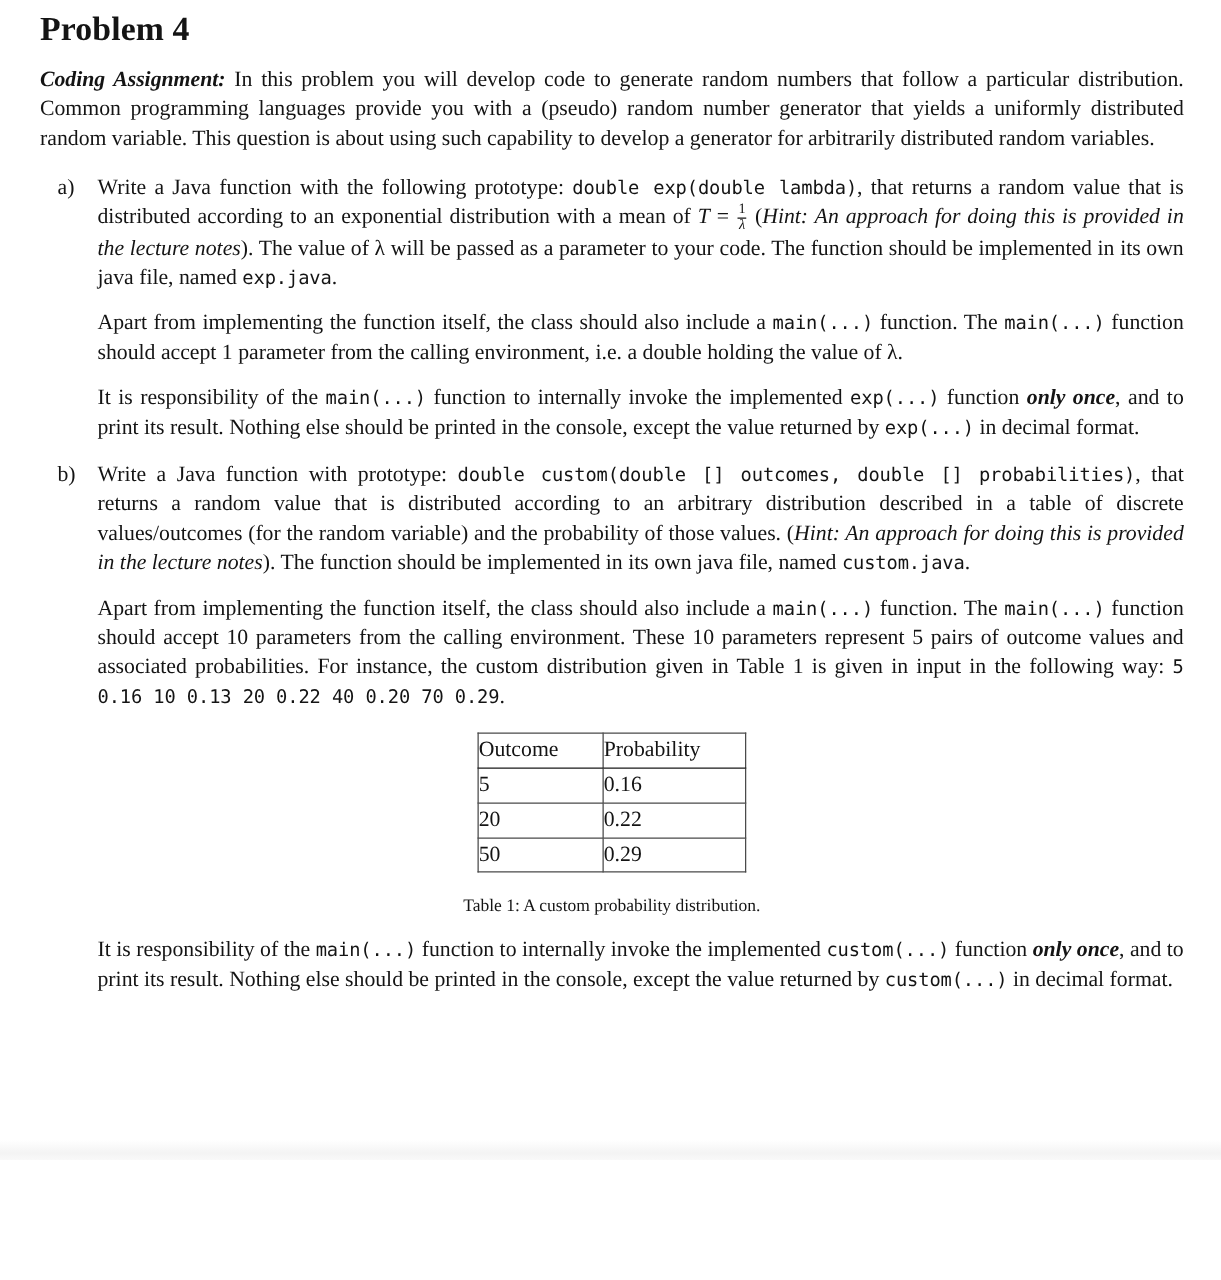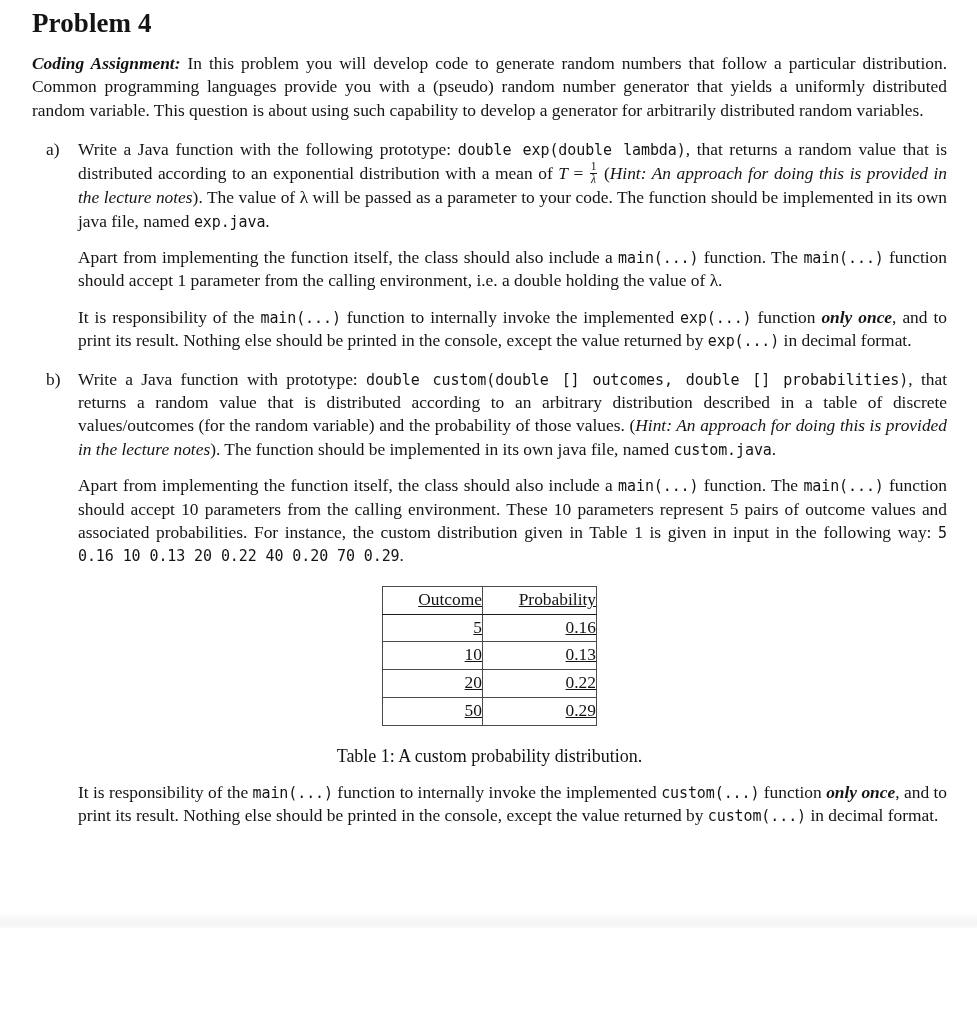--- a/index.html
+++ b/index.html
@@ -104,36 +104,35 @@
     justify-content: center;
   }
   table.prob-table {
     border-collapse: collapse;
     font-size: 17.4px;
     border: 1px solid #1a1a1a;
   }
   table.prob-table th,
   table.prob-table td {
     border: 1px solid #4a4a4a;
-    text-align: right;
+    text-align: left;
     font-weight: normal;
     padding: 2px 0 3px 0;
     line-height: 1.25;
-    text-decoration: underline;
   }
   table.prob-table th.col-outcome,
   table.prob-table td.cell-outcome { width: 99px; }
   table.prob-table th.col-prob,
   table.prob-table td.cell-prob { width: 113px; }
   table.prob-table thead th { border-bottom: 1px solid #1a1a1a; }
 
   .table-caption {
     margin-top: 19px;
     text-align: center;
-    font-size: 18px;
+    font-size: 14px;
     line-height: 1.3;
     font-family: Liberation Serif, serif;
   }
 
   .final-par { margin-top: 25px; }
 </style>
 </head>
 <body>
 
 <div class="page">
@@ -170,24 +169,20 @@
           <th class="col-outcome">Outcome</th>
           <th class="col-prob">Probability</th>
         </tr>
       </thead>
       <tbody>
         <tr>
           <td class="cell-outcome">5</td>
           <td class="cell-prob">0.16</td>
         </tr>
         <tr>
-          <td class="cell-outcome">10</td>
-          <td class="cell-prob">0.13</td>
-        </tr>
-        <tr>
           <td class="cell-outcome">20</td>
           <td class="cell-prob">0.22</td>
         </tr>
         <tr>
           <td class="cell-outcome">50</td>
           <td class="cell-prob">0.29</td>
         </tr>
       </tbody>
     </table>
   </div>

